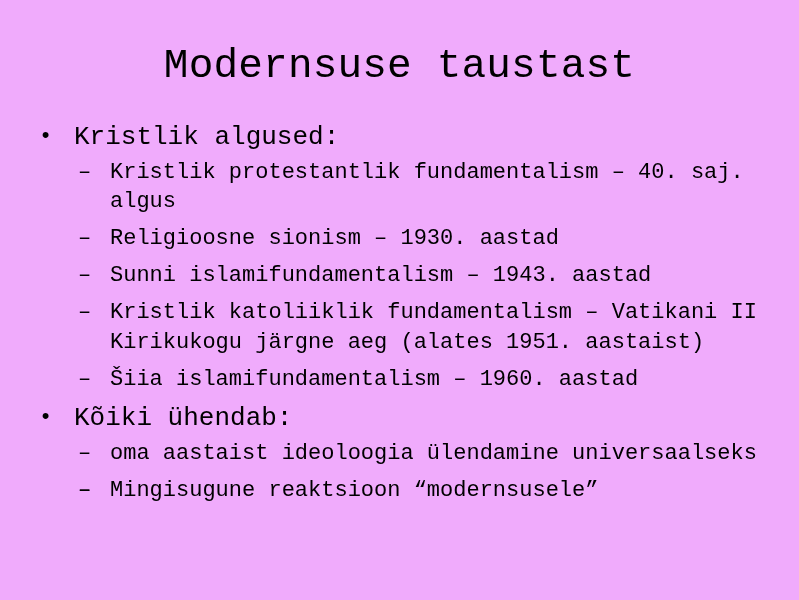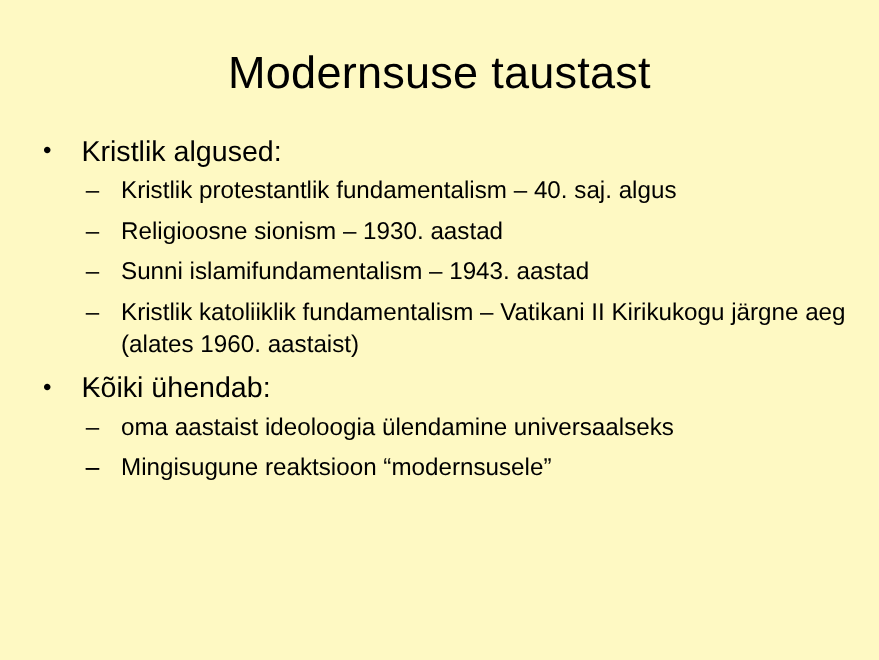--- a/index.html
+++ b/index.html
@@ -12,21 +12,22 @@
     background: #ffffff;
     font-family: "Liberation Sans", sans-serif;
     color: #000000;
     overflow: hidden;
   }
   .slide {
     position: relative;
     width: 799px;
     height: 600px;
     box-sizing: border-box;
-    background: #fef9c3;
+    background: #f0abfc;
+    font-family: Liberation Mono, monospace;
   }
   .slide-title {
     text-align: center;
     font-size: 41px;
     font-weight: normal;
     line-height: 1.1;
     margin: 0;
     padding-top: 44px;
     letter-spacing: 0.2px;
   }
@@ -100,24 +101,25 @@
         <li class="lvl2">
           <span class="marker">–</span>
           <span class="text">Religioosne sionism – 1930. aastad</span>
         </li>
         <li class="lvl2">
           <span class="marker">–</span>
           <span class="text">Sunni islamifundamentalism – 1943. aastad</span>
         </li>
         <li class="lvl2">
           <span class="marker">–</span>
-          <span class="text">Kristlik katoliiklik fundamentalism – Vatikani II Kirikukogu järgne aeg (alates 1960. aastaist)</span>
+          <span class="text">Kristlik katoliiklik fundamentalism – Vatikani II Kirikukogu järgne aeg (alates 1951. aastaist)</span>
         </li>
         <li class="lvl2">
           <span class="marker">–</span>
+          <span class="text">Šiia islamifundamentalism – 1960. aastad</span>
         </li>
       </ul>
 
       <li class="lvl1">
         <span class="marker">•</span>
         <span class="text">Kõiki ühendab:</span>
       </li>
 
       <ul class="lvl2-list">
         <li class="lvl2">

